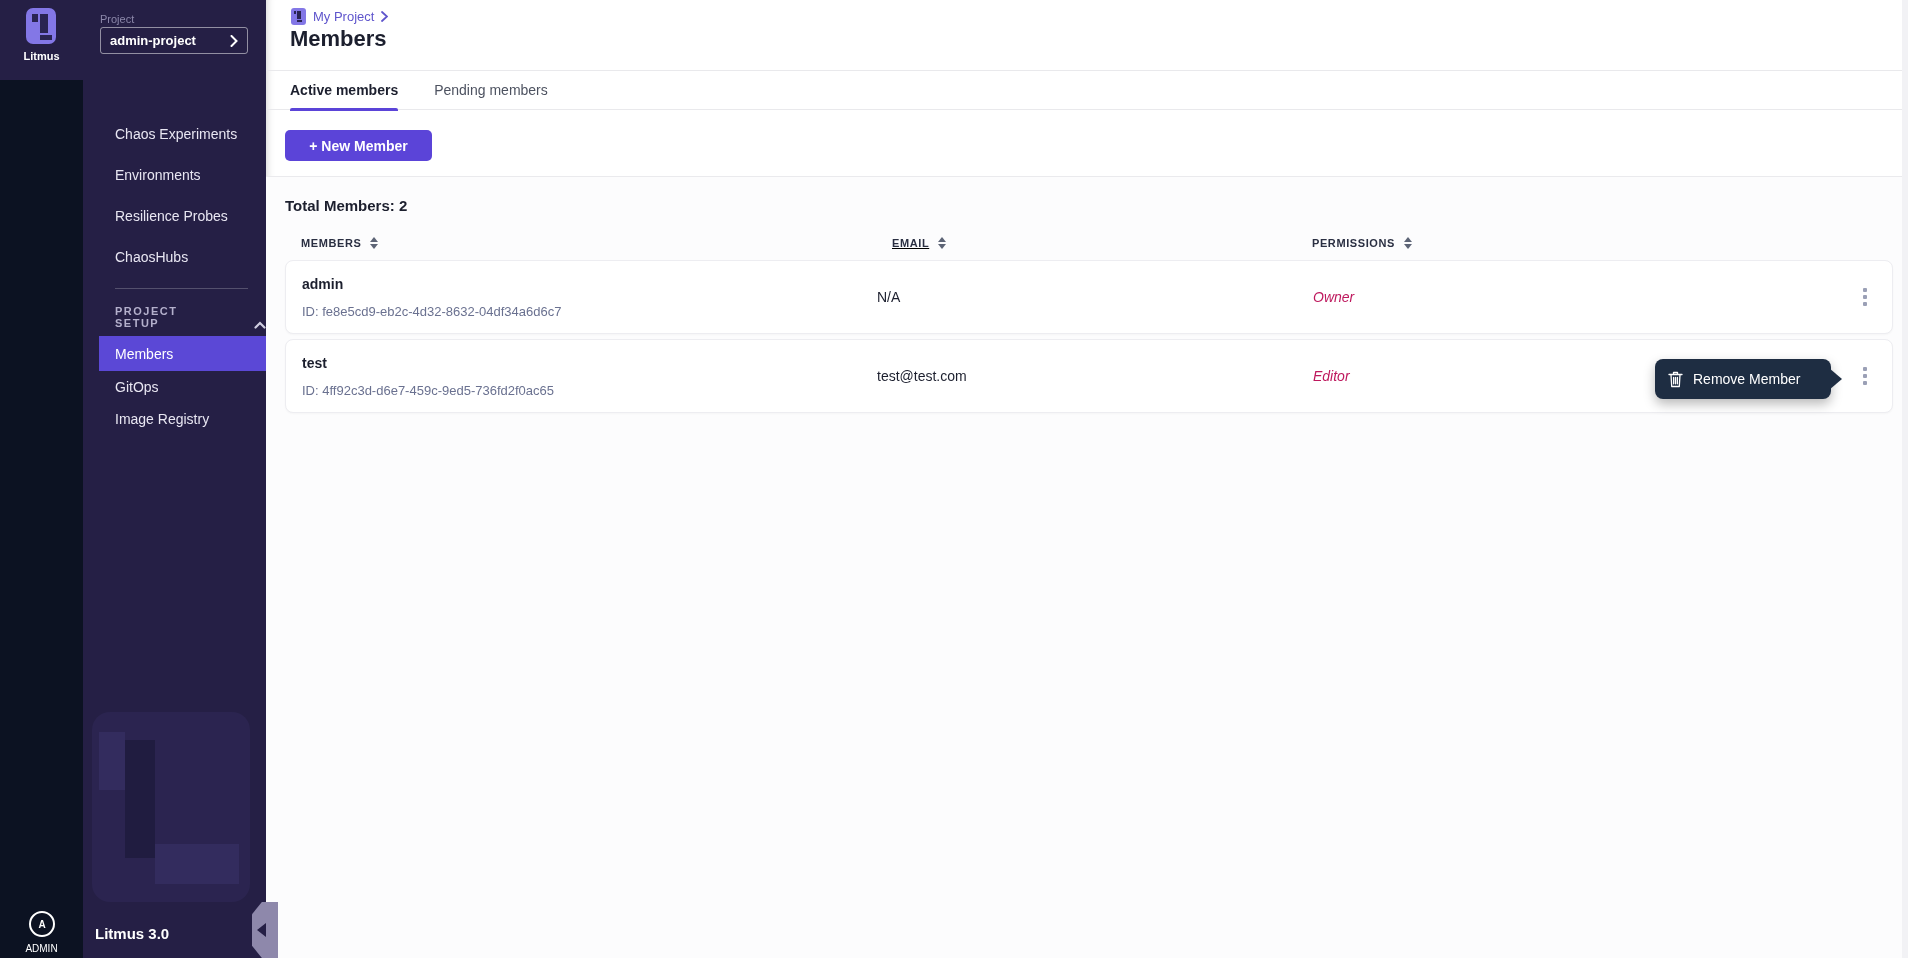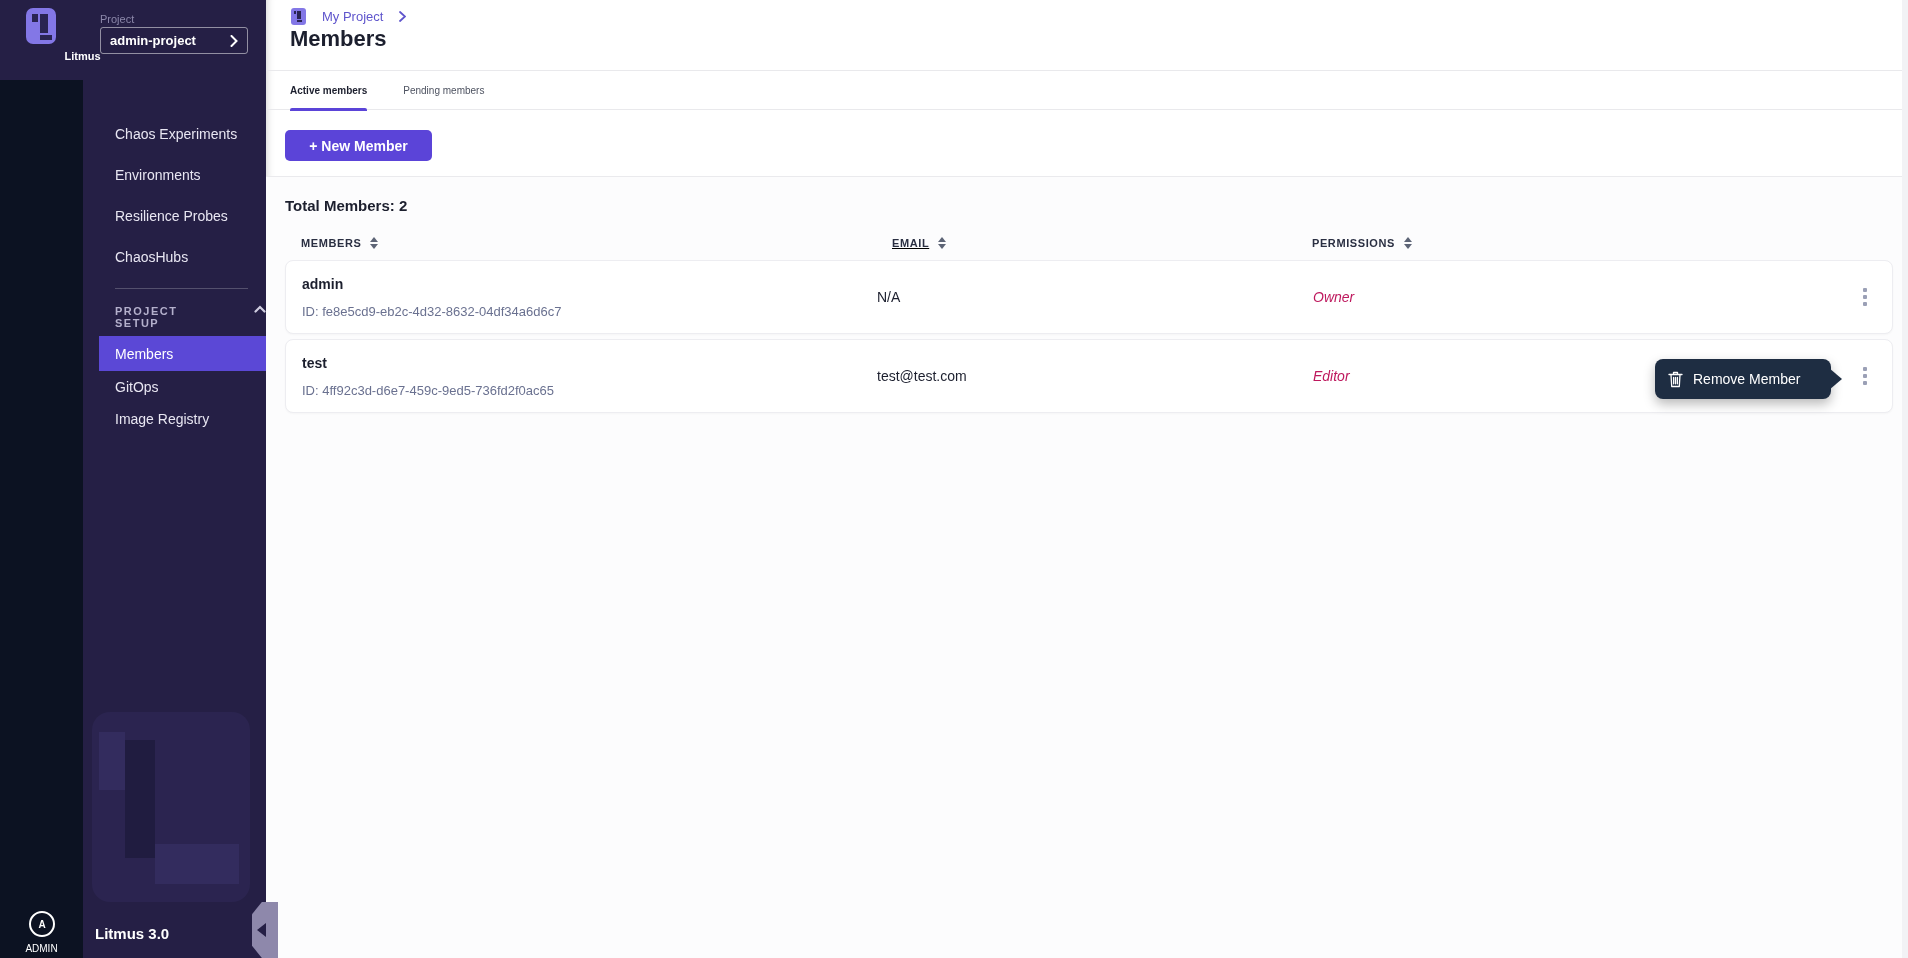--- a/index.html
+++ b/index.html
@@ -7,64 +7,64 @@
   body { font-family:"Liberation Sans","DejaVu Sans",sans-serif; background:#fff; }
   #root { position:relative; width:1908px; height:958px; overflow:hidden; }
 
   
   .rail { position:absolute; left:0; top:0; width:83px; height:958px; background:#0c1222; z-index:5; }
   .rail-top { position:absolute; left:0; top:0; width:83px; height:80px; background:#251f45; }
   .litmus-logo { position:absolute; left:26px; top:8px; width:30px; height:36px; background:#8377e6; border-radius:7px; }
   .litmus-logo .dot { position:absolute; left:6px; top:6px; width:6px; height:8px; background:#2a2452; }
   .litmus-logo .bar { position:absolute; left:14px; top:6px; width:8px; height:19px; background:#2a2452; }
   .litmus-logo .under { position:absolute; left:14px; top:27px; width:12px; height:5px; background:#2a2452; }
-  .rail-brand { position:absolute; left:0; top:50px; width:83px; text-align:center; color:#fff; font-size:11px; font-weight:bold;margin-left:41px; }
+  .rail-brand { position:absolute; left:0; top:50px; width:83px; text-align:center; color:#fff; font-size:11px; font-weight:bold; }
   .avatar { position:absolute; left:29px; top:911px; width:26px; height:26px; border:2px solid #fff; border-radius:50%;
             display:flex; align-items:center; justify-content:center; color:#fff; font-size:10px; font-weight:bold; }
   .avatar-label { position:absolute; left:0; top:943px; width:83px; text-align:center; color:#fff; font-size:10px; }
 
   
   .sidebar { position:absolute; left:83px; top:0; width:183px; height:958px; background:#251f45; z-index:4; }
   .proj-label { position:absolute; left:17px; top:13px; font-size:11px; color:#8c88aa; }
   .proj-select { position:absolute; left:17px; top:27px; width:148px; height:27px; border:1px solid rgba(255,255,255,.5);
                  border-radius:3px; display:flex; align-items:center; padding:12px 9px; color:#fff; cursor:pointer; }
   .proj-select .val { flex:1; font-size:13px; font-weight:bold; }
   .nav-item { position:absolute; left:0; right:0; height:41px; display:flex; align-items:center; padding-left:32px;
               color:#e8e6f2; font-size:14px; cursor:pointer; }
   .sb-divider { position:absolute; left:32px; width:133px; top:288px; border-top:1px solid rgba(255,255,255,.22); }
-  .section-head { position:absolute; left:0; right:0; top:305px; height:24px; display:flex; align-items:flex-start; padding-left:32px; }
+  .section-head { position:absolute; left:0; right:0; top:305px; height:24px; display:flex; align-items:flex-end; padding-left:32px; }
   .section-head .txt { font-size:11px; font-weight:bold; letter-spacing:1.5px; color:#b4b0cc; }
   .section-head .chev { margin-left:28px; }
   .nav-active { position:absolute; left:16px; right:0; top:336px; height:35px; background:#5b48d6; display:flex;
                 align-items:center; padding-left:16px; color:#fff; font-size:14px; cursor:pointer; }
   .watermark { position:absolute; left:9px; top:712px; width:158px; height:190px; border-radius:18px; background:rgba(130,119,230,.07); }
   .watermark .wm-sq { position:absolute; left:7px; top:20px; width:26px; height:58px; background:rgba(130,119,230,.10); }
   .watermark .wm-bar { position:absolute; left:33px; top:28px; width:30px; height:118px; background:rgba(8,10,30,.30); }
   .watermark .wm-under { position:absolute; left:63px; top:132px; width:84px; height:40px; background:rgba(130,119,230,.10); }
   .version { position:absolute; left:12px; top:925px; color:#fff; font-size:15px; font-weight:bold; }
 
   .collapse-handle { position:absolute; left:252px; top:902px; width:26px; height:56px; background:#8e88ab; z-index:6;
                      clip-path:polygon(38% 0,100% 0,100% 100%,38% 100%,0 78%,0 22%); cursor:pointer; }
   .collapse-handle .tri { position:absolute; left:5px; top:21px; width:0; height:0;
                           border-top:7px solid transparent; border-bottom:7px solid transparent; border-right:9px solid #251f45; }
 
   
   .main { position:absolute; left:266px; top:0; right:0; bottom:0; background:#fff;
           box-shadow:inset 9px 0 9px -9px rgba(0,0,0,.22); }
-  .breadcrumb { position:absolute; left:25px; top:6px; height:20px; display:flex; align-items:center; gap:16px; }
+  .breadcrumb { position:absolute; left:25px; top:6px; height:20px; display:flex; align-items:center; gap:7px; }
   .bc-icon { width:15px; height:17px; background:#8377e6; border-radius:3px; position:relative; }
   .bc-icon i { position:absolute; left:6px; top:3px; width:4px; height:8px; background:#2a2452; }
   .bc-icon u { position:absolute; left:3px; top:3px; width:2px; height:3px; background:#2a2452; }
   .bc-icon s { position:absolute; left:6px; top:12px; width:5px; height:2px; background:#2a2452; }
   .bc-link { font-size:13px; color:#5f55cc; font-weight:500; cursor:pointer; }
   .page-title { position:absolute; left:24px; top:26px; font-size:22px; font-weight:bold; color:#1c1f2e; }
   .divider1 { position:absolute; left:0; right:0; top:70px; border-top:1px solid #e9e9ec; }
   .tabbar { position:absolute; left:0; right:0; top:71px; height:39px; border-bottom:1px solid #e9e9ec;
             display:flex; align-items:center; padding-left:24px; gap:36px; }
-  .tab { position:relative; height:42px; display:flex; align-items:center; font-size:10px; color:#4d5260; cursor:pointer; }
+  .tab { position:relative; height:42px; display:flex; align-items:center; font-size:14px; color:#4d5260; cursor:pointer; }
   .tab.active { font-weight:bold; color:#1c1f2e; }
   .tab.active::after { content:""; position:absolute; left:0; right:0; bottom:0; height:3px; background:#5b44d8; border-radius:2px 2px 0 0; }
   .new-member-btn { position:absolute; left:19px; top:130px; width:147px; height:31px; background:#5b44d8; border:none;
                     border-radius:5px; color:#fff; font-size:14px; font-weight:600; cursor:pointer;
                     font-family:"Liberation Sans","DejaVu Sans",sans-serif; }
   .divider2 { position:absolute; left:0; right:0; top:176px; border-top:1px solid #eaeaed; box-shadow:0 3px 5px rgba(0,0,0,.05); }
   .table-area { position:absolute; left:0; right:0; top:177px; bottom:0; background:#fcfcfd; }
   .total { position:absolute; left:19px; top:20px; font-size:15px; font-weight:bold; color:#1c1f2e; }
   .col-head { position:absolute; top:54px; height:24px; display:flex; align-items:center; gap:9px; cursor:pointer; }
   .col-head .txt { font-size:11px; font-weight:bold; letter-spacing:.6px; color:#2a2f42; }

